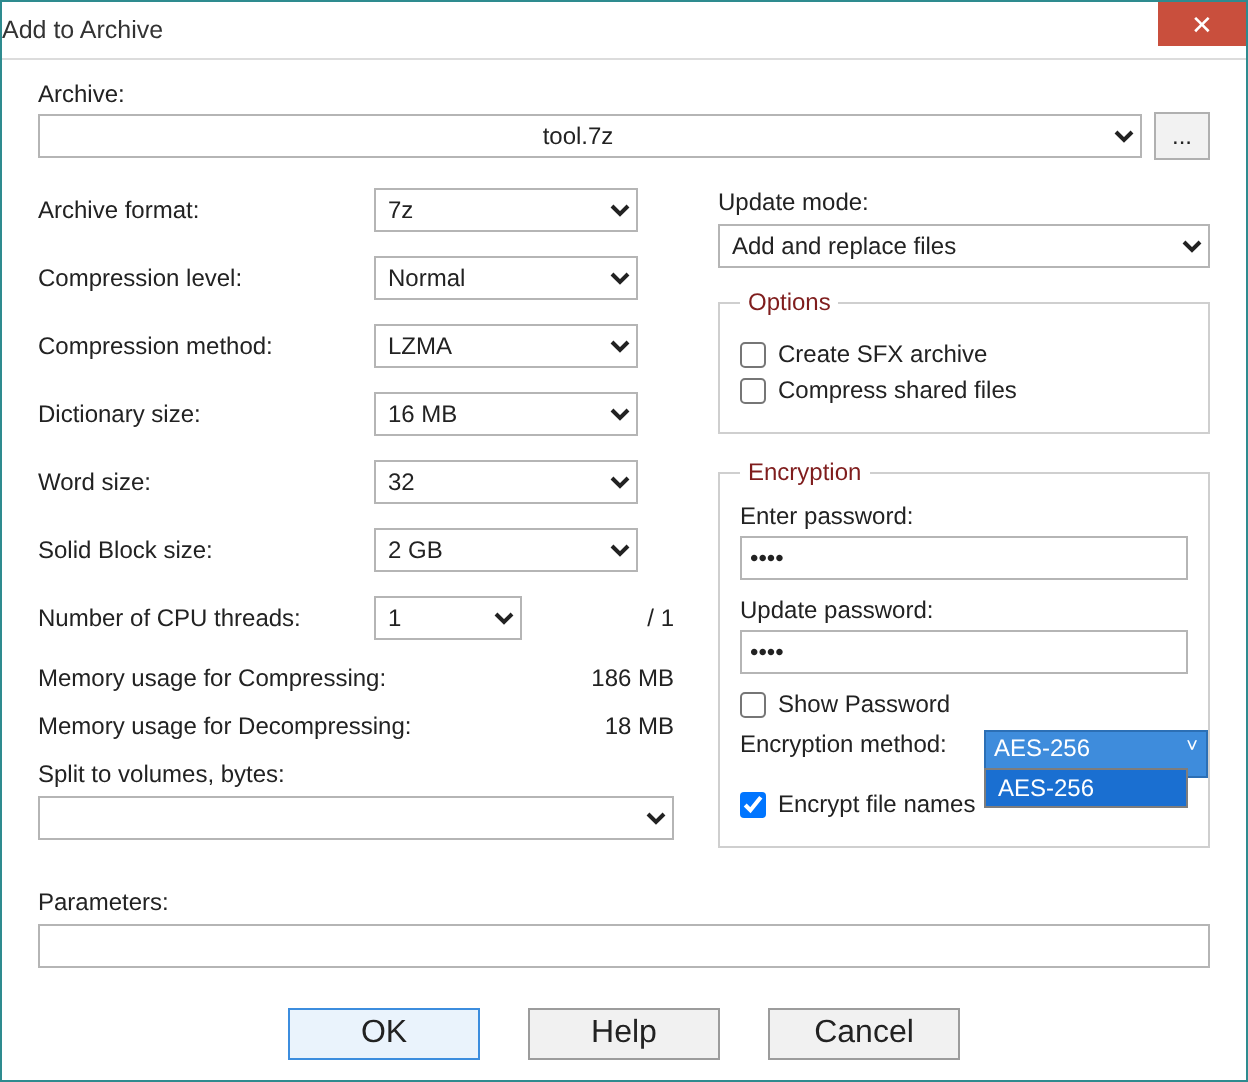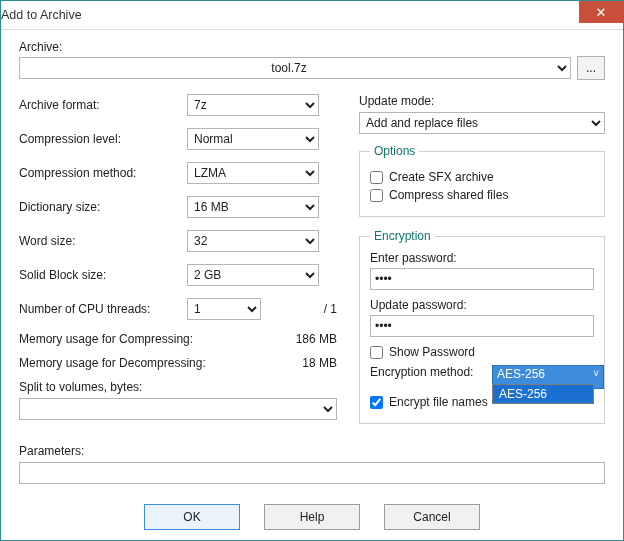--- a/index.html
+++ b/index.html
@@ -21,36 +21,36 @@
   .col{flex:1;min-width:0;}
   .col-left{flex:0 0 318px;}
   .col-right{flex:1;}
   .fldrow{display:flex;align-items:center;margin-bottom:12px;}
   .fldrow .label{flex:0 0 168px;}
   .fldrow select{width:132px;}
   .threads-row select{width:74px;}
   .threads-val{margin-left:auto;color:#222;}
   .mem-row{display:flex;justify-content:space-between;margin-bottom:10px;}
   fieldset{border:1px solid #cfcfcf;margin:0 0 12px 0;padding:8px 10px 10px 10px;}
-  legend{padding:0 4px;color:#0f766e;font-size:12px;}
+  legend{padding:0 4px;color:#7f1d1d;font-size:12px;}
   .chk{display:flex;align-items:center;margin:4px 0;}
   .chk input{margin:0 6px 0 0;width:13px;height:13px;}
   .enc .pwrow{margin:2px 0 8px 0;}
   .enc input[type=password]{width:100%;}
   .enc .lbl{display:block;margin-bottom:3px;}
   .enc-method-row{display:flex;margin-top:6px;}
   .enc-method-row .label{flex:0 0 122px;}
   .enc-method-wrap{position:relative;flex:1;}
   .enc-select{width:100%;background:#3e8cdc;border:1px solid #2c6fb5;color:#fff;height:20px;font-size:12px;padding:1px 4px;position:relative;}
   .enc-dd{position:absolute;left:0;top:19px;right:0;background:#fff;border:1px solid #7d7d7d;z-index:5;}
   .enc-dd-item{background:#1a6fd1;color:#fff;padding:2px 6px;font-size:12px;}
   .split-lbl{margin:4px 0 4px 0;display:block;}
   .params-input{width:100%;}
   .btnbar{position:absolute;left:0;right:0;bottom:10px;display:flex;justify-content:center;gap:24px;}
-  .btn{width:94px;height:24px;border:1px solid #9c9c9c;background:#f1f1f1;display:flex;align-items:center;justify-content:center;cursor:pointer;font-size:12px;}
+  .btn{width:94px;height:24px;border:1px solid #9c9c9c;background:#f1f1f1;display:flex;align-items:center;justify-content:center;cursor:pointer;font-size:16px;}
   .btn.primary{border:1px solid #3c8dde;background:#eaf3fc;}
   .full-select{width:100%;}
   .chev{position:absolute;right:4px;top:2px;color:#fff;font-size:10px;}
 </style>
 </head>
 <body>
 
 <div class="window">
 
   <div class="titlebar">

